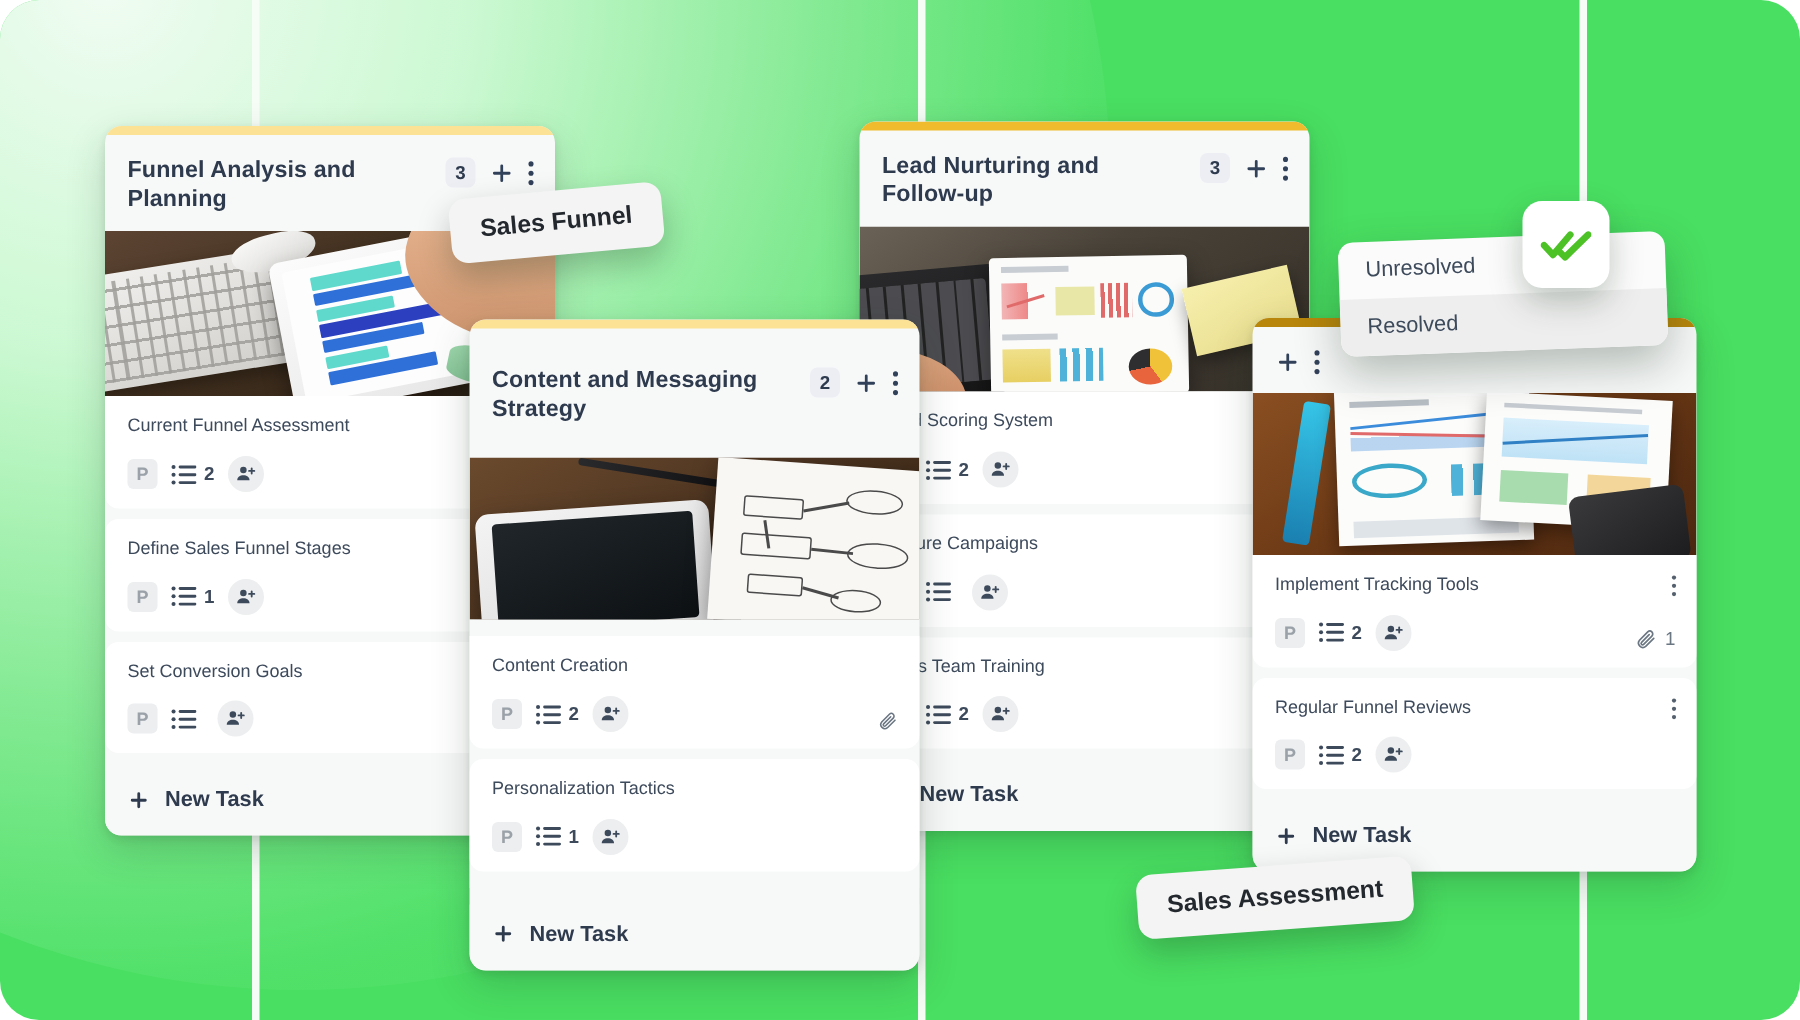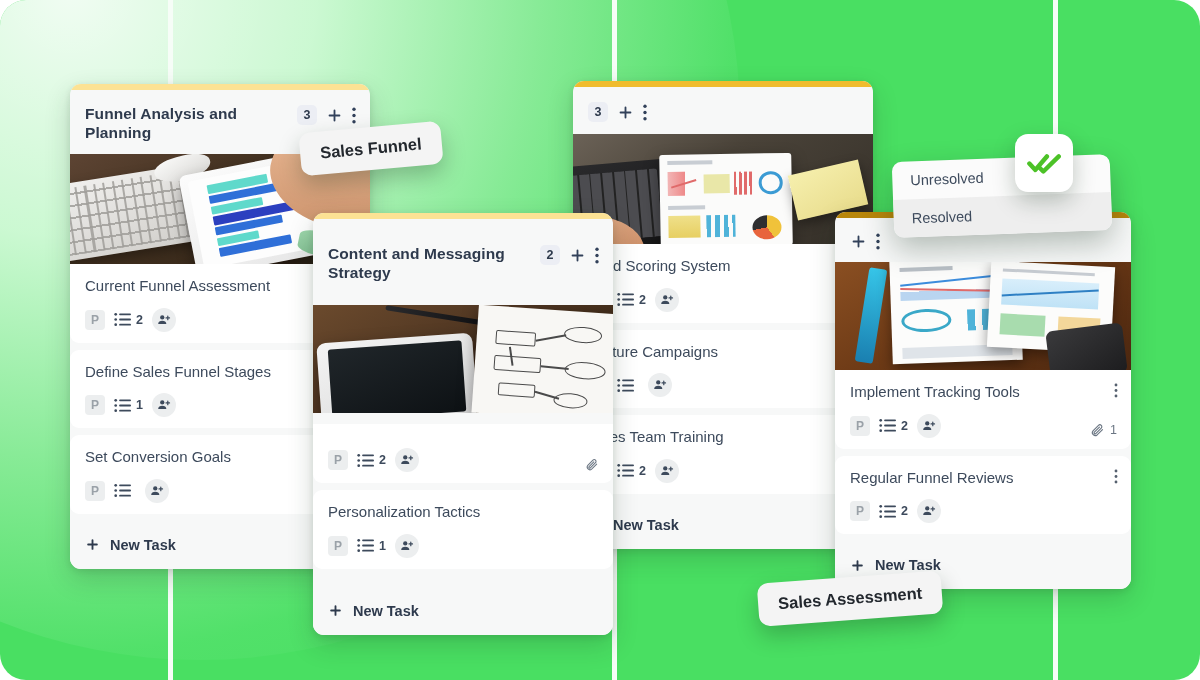--- a/index.html
+++ b/index.html
@@ -69,21 +69,21 @@
   .tasks { background: #f7f8f8; padding: 0 0 4px 0; }
   .task {
     background: #ffffff;
     margin: 0 0 7px 0;
     border-radius: 9px;
     padding: 12px 14px 11px 15px;
     position: relative;
   }
   .task:first-child { border-radius: 0 0 9px 9px; }
   .task-title {
-    font-size: 15px; color: #3d4a5c; line-height: 1.3;
+    font-size: 12px; color: #3d4a5c; line-height: 1.3;
     padding-right: 26px;
   }
   .task-meta {
     display: flex; align-items: center; gap: 9px;
     margin-top: 12px;
   }
   .chip-p {
     width: 20px; height: 20px; border-radius: 4px;
     background: #eceeef; color: #9aa1a8;
     font-size: 12px; font-weight: 600;
@@ -393,20 +393,21 @@
     <svg width="15" height="15" viewBox="0 0 24 24">
         <path d="M12 5v14M5 12h14" stroke="currentColor" stroke-width="3" stroke-linecap="round"></path>
       </svg>
     <span>New Task</span>
   </div>
 </div>
 
 <div class="column" style="left:573px; top:81px; width:300px;">
   <div class="accent" style="background:#f0bc2e"></div>
   <div class="col-head">
+    <div class="col-title">Lead Nurturing and Follow-up</div>
     <div class="col-tools">
       <div class="count-badge">3</div>
       <div class="icon-btn">
         <svg width="17" height="17" viewBox="0 0 24 24">
             <path d="M12 5v14M5 12h14" stroke="currentColor" stroke-width="2.6" stroke-linecap="round"></path>
           </svg>
       </div>
       <div class="icon-btn">
         <svg width="4" height="17" viewBox="0 0 4 18">
             <circle cx="2" cy="2.4" r="1.8" fill="currentColor"></circle>
@@ -674,20 +675,21 @@
         <div class="ne" style="left:52%;top:76%;width:22%;height:14%"></div>
         <div class="nl" style="left:38%;top:29%;width:20%;transform:rotate(-14deg)"></div>
         <div class="nl" style="left:42%;top:52%;width:18%;transform:rotate(2deg)"></div>
         <div class="nl" style="left:40%;top:76%;width:16%;transform:rotate(12deg)"></div>
         <div class="nl" style="left:22%;top:36%;width:12%;transform:rotate(78deg)"></div>
       </div>
     </div>
   </div>
   <div class="tasks">
     <div class="task">
+      <div class="task-title">Content Creation</div>
       <div class="task-meta">
         <div class="chip-p">P</div>
         <div class="meta-list">
           <svg width="17" height="15" viewBox="0 0 20 17">
               <circle cx="2" cy="2.4" r="1.6" fill="currentColor"></circle>
               <circle cx="2" cy="8.5" r="1.6" fill="currentColor"></circle>
               <circle cx="2" cy="14.6" r="1.6" fill="currentColor"></circle>
               <rect x="6" y="1.3" width="14" height="2.2" rx="1.1" fill="currentColor"></rect>
               <rect x="6" y="7.4" width="14" height="2.2" rx="1.1" fill="currentColor"></rect>
               <rect x="6" y="13.5" width="14" height="2.2" rx="1.1" fill="currentColor"></rect>

